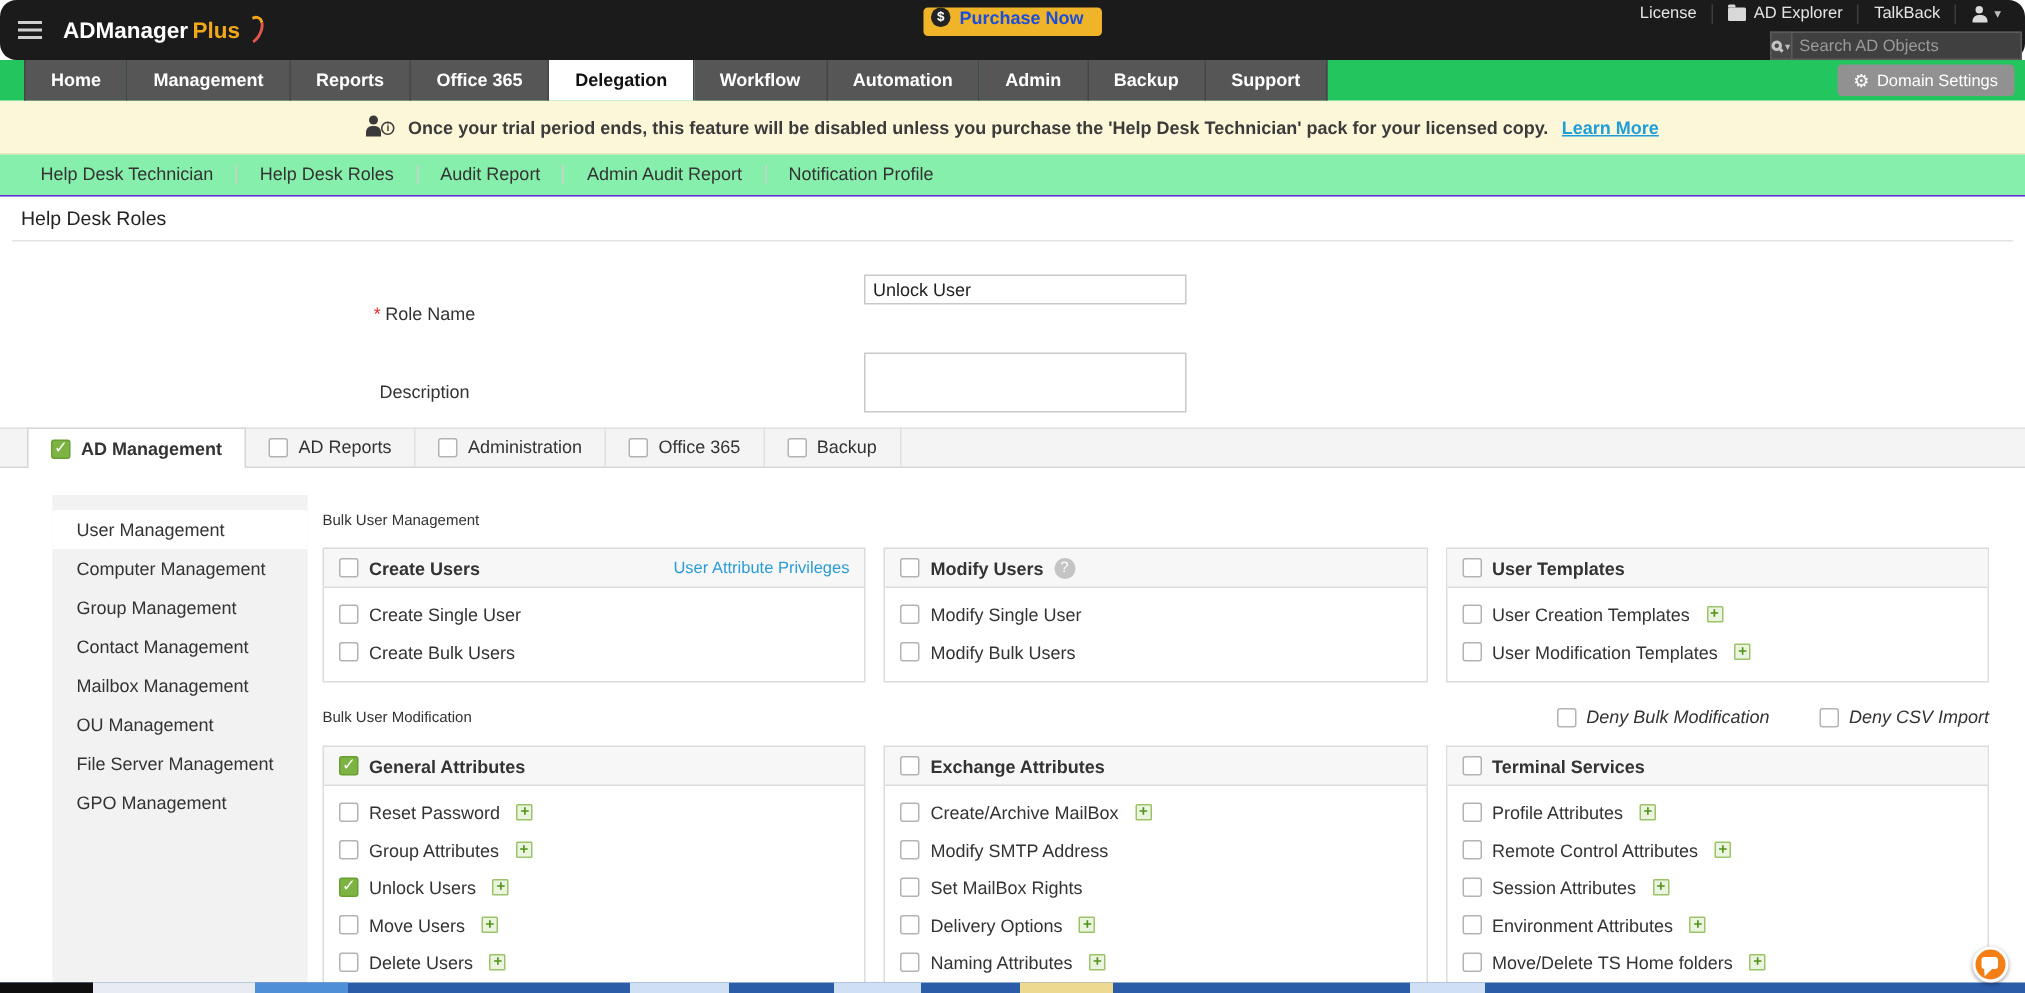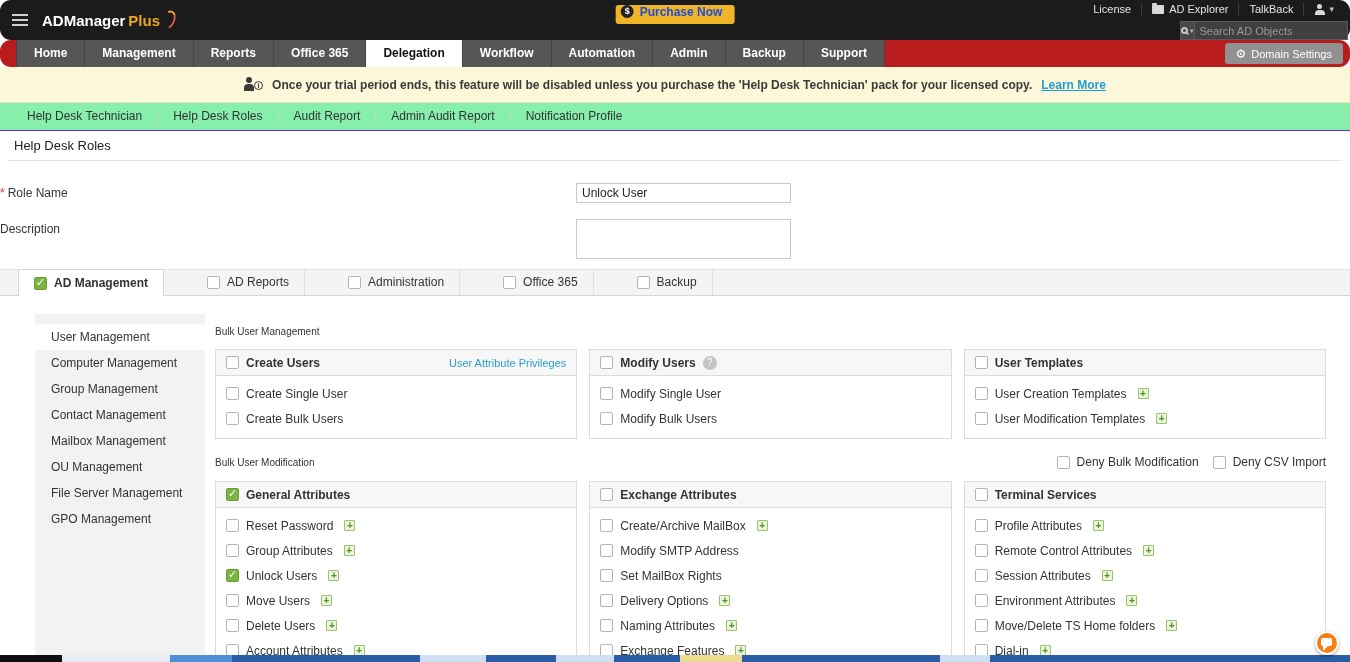--- a/index.html
+++ b/index.html
@@ -47,21 +47,21 @@
                     display:flex; align-items:center; justify-content:center; cursor:pointer; }
   .mag { width:7px; height:7px; border:2px solid #c4c4c4; border-radius:50%; position:relative; display:inline-block; }
   .mag::after { content:""; position:absolute; width:4px; height:2px; background:#c4c4c4;
                 transform:rotate(45deg); right:-3px; bottom:-2px; }
   .caret.small { font-size:7px; margin-left:2px; }
   .search-input { flex:1; background:#404040; border:1px solid #5a5a5a; color:#ccc; font-size:11px;
                   padding:0 5px; outline:none; font-family:inherit; }
   .search-input::placeholder { color:#9a9a9a; }
 
   
-  .mainnav { height:27px; background:#b91c1c; display:flex; padding-left:16px; position:relative;border-radius:11px; }
+  .mainnav { height:27px; background:#22c55e; display:flex; padding-left:16px; position:relative; }
   .nav-tab { padding:0 17px; line-height:27px; font-size:12px; font-weight:bold; color:#fff;
              background:#565656; border-right:1px solid #454545; cursor:pointer; white-space:nowrap; }
   .nav-tab:first-child { border-left:1px solid #454545; }
   .nav-tab.active { background:#fff; color:#111; }
   .domain-btn { position:absolute; right:7px; top:3px; height:21px; background:#919191; border:none;
                 border-radius:3px; color:#fff; font-size:11px; display:flex; align-items:center; gap:5px;
                 padding:0 11px; cursor:pointer; font-family:inherit; }
   .gear { font-size:12px; line-height:1; }
 
   
@@ -87,45 +87,45 @@
   .subnav-item:last-child { border-right:none; }
 
   
   .title-row { height:30px; margin:0 8px; border-bottom:1px solid #e4e4e4; display:flex; align-items:center; }
   .page-title { font-size:13px; font-weight:normal; color:#222; padding-left:6px; }
 
   
   .form-area { padding-top:22px; }
   .form-row { display:flex; margin-bottom:16px; }
   .form-row.align-top { margin-bottom:10px; }
-  .form-label { width:566px; text-align:left; font-size:12px; color:#333; line-height:20px; }
+  .form-label { width:566px; text-align:center; font-size:12px; color:#333; line-height:20px;margin-top:16px; }
   .req { color:#e53030; margin-right:3px; }
   .text-input { margin-left:10px; width:215px; height:20px; border:1px solid #c9c9c9; font-size:12px;
                 padding:0 5px; color:#222; outline:none; font-family:inherit; }
   .textarea { margin-left:10px; width:215px; height:40px; border:1px solid #c9c9c9; font-size:12px;
               padding:2px 5px; resize:none; outline:none; font-family:inherit; }
 
   
   .cat-tabs { display:flex; align-items:flex-end; height:27px; background:#f4f4f4;
-              border-top:1px solid #e2e2e2; border-bottom:1px solid #d6d6d6; padding-left:18px;gap:28px; }
+              border-top:1px solid #e2e2e2; border-bottom:1px solid #d6d6d6; padding-left:18px; }
   .cat-tab { display:flex; align-items:center; gap:7px; height:26px; padding:0 15px; font-size:12px;
              color:#333; border-right:1px solid #e0e0e0; cursor:pointer; white-space:nowrap; }
   .cat-tab.active { background:#fff; border:1px solid #d6d6d6; border-bottom:none; height:27px;
                     margin-bottom:-1px; font-weight:bold; }
 
   
   .main { display:flex; margin-left:35px; min-height:366px; align-items:stretch; }
   .sidebar { width:170px; background:#f2f2f2; margin-top:18px; padding-top:10px; }
   .side-item { height:26px; line-height:26px; padding-left:16px; font-size:12px; color:#333;
                cursor:pointer; white-space:nowrap; }
   .side-item.active { background:#fff; }
   .content { flex:1; padding:30px 24px 0 10px; }
   .section-head { display:flex; align-items:center; justify-content:space-between; margin:0 0 12px; }
   .section-title { font-size:10px; color:#333; }
-  .deny-checks { display:flex; gap:14px; }
+  .deny-checks { display:flex; gap:33px;font-style:italic; }
   .deny-check { display:flex; align-items:center; gap:7px; font-size:12px; color:#333; cursor:pointer; }
   .panel-row { display:flex; gap:12px; margin-bottom:16px; }
   .panel { flex:1; border:1px solid #dcdcdc; background:#fff; }
   .panel-header { height:26px; background:#f7f7f7; border-bottom:1px solid #dcdcdc; display:flex;
                   align-items:center; gap:7px; padding:0 10px; }
   .panel-title { font-size:12px; font-weight:bold; color:#333; }
   .panel-link { margin-left:auto; color:#2a9cd6; font-size:11px; cursor:pointer; text-decoration:none; }
   .help { width:14px; height:14px; border-radius:50%; background:#c4c4c4; color:#fff; font-size:10px;
           display:inline-flex; align-items:center; justify-content:center; cursor:pointer; flex:none; }
   .help::before { content:"?"; }

